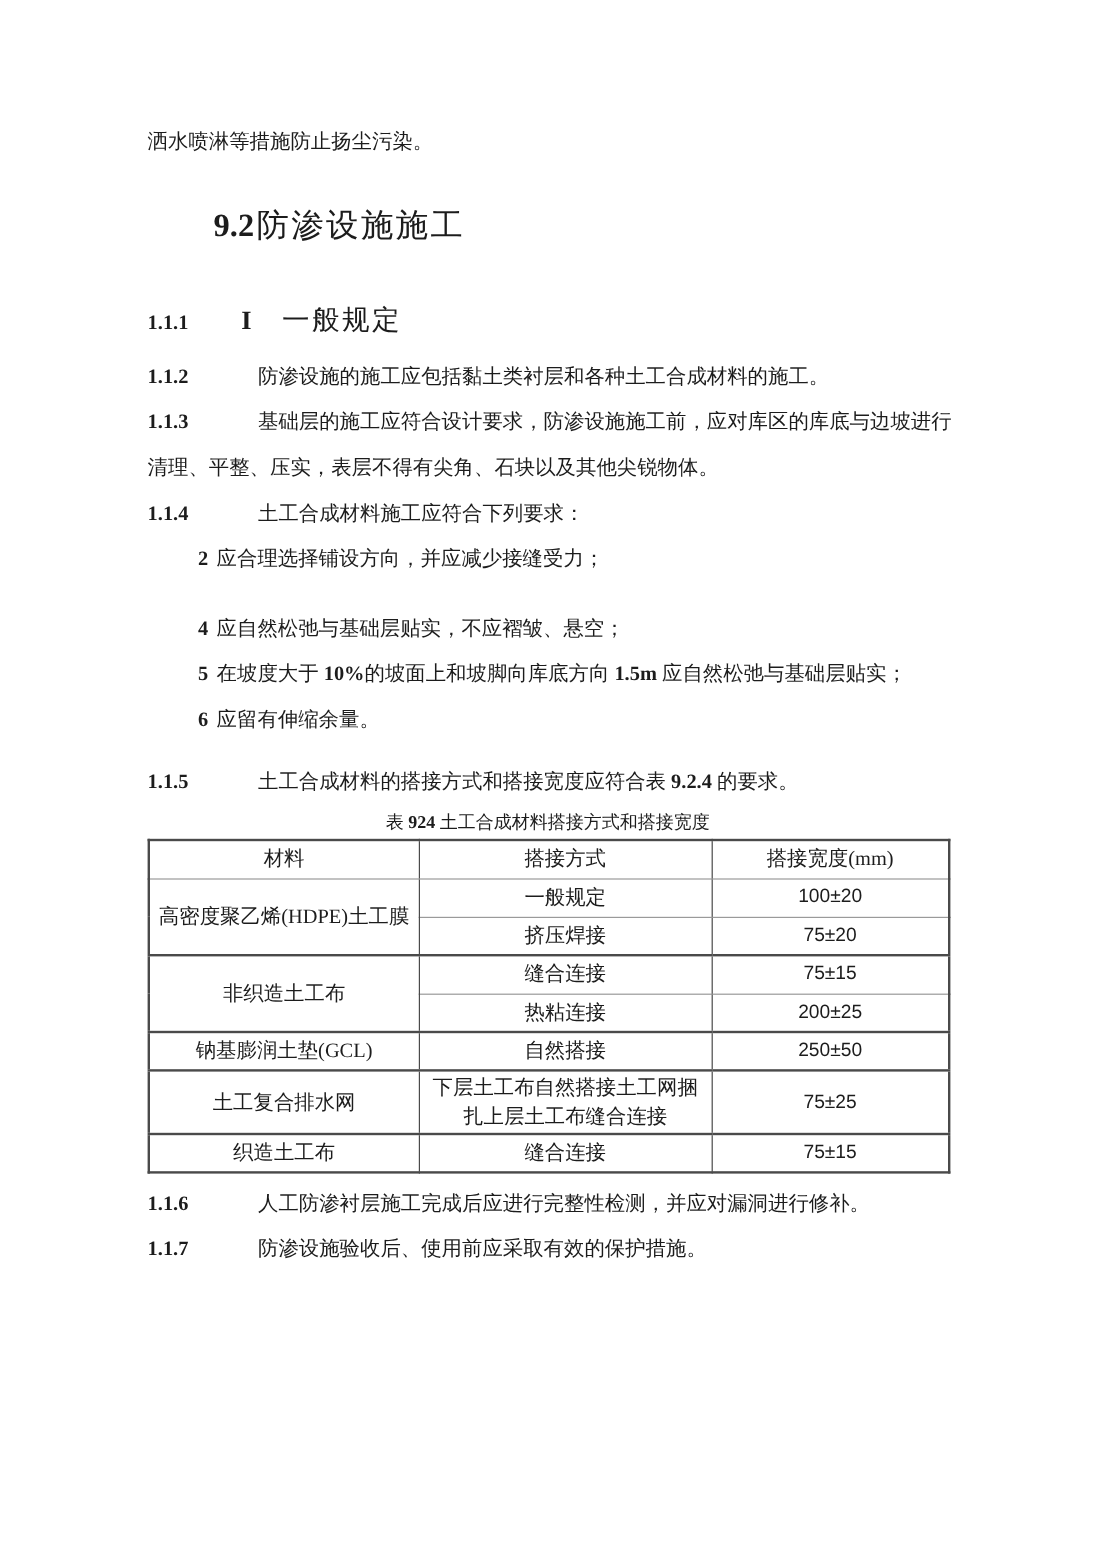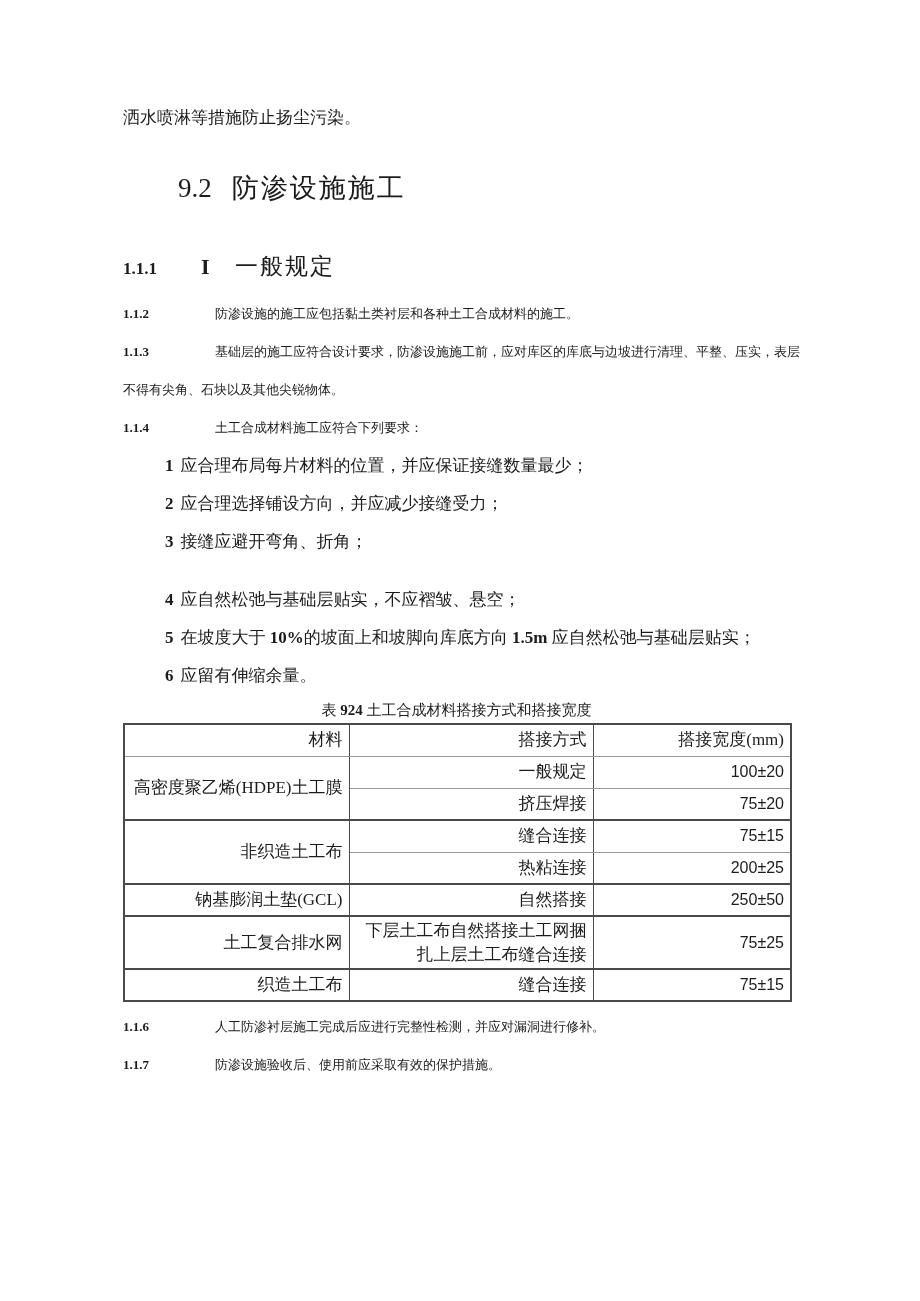--- a/index.html
+++ b/index.html
@@ -17,38 +17,38 @@
   p { margin:0; }
 
   .intro { font-size:17px; line-height:30px; }
 
   .section-heading {
     margin:36px 0 0 55px;
     font-size:27px; line-height:38px;
     letter-spacing:2px;
     white-space:nowrap;
   }
-  .section-heading .h-num { font-weight:normal; letter-spacing:0; margin-right:20px; }
+  .section-heading .h-num { font-weight:bold; letter-spacing:0; margin-right:2px; }
 
   .subsection-heading {
     margin-top:44px;
     font-size:23px; line-height:32px;
     letter-spacing:2px;
     white-space:nowrap;
   }
   .subsection-heading .h3-num {
     font-size:17px; font-weight:bold; letter-spacing:0;
     display:inline-block; width:78px; vertical-align:baseline;
   }
   .subsection-heading .h3-roman {
     font-size:22px; font-weight:bold; letter-spacing:0;
     display:inline-block; width:34px;
   }
 
-  .clause { font-size:13px; line-height:38px; }
+  .clause { font-size:17px; line-height:38px; }
   .clause .cnum { font-weight:bold; display:inline-block; min-width:92px; }
   .c112 { margin-top:10px; }
   .c115 { margin-top:14px; }
   .c116 { margin-top:6px; }
 
   .item { margin-left:42px; font-size:17px; line-height:38px; }
   .item .inum { font-weight:bold; margin-right:7px; }
   .item .bnum { font-weight:bold; }
   .gap-top { margin-top:20px;font-family:Liberation Serif, serif; }
   .bnum { font-weight:bold; }
@@ -66,21 +66,21 @@
     table-layout:fixed;
     width:667px;
     border:2px solid #4a4a4a;
   }
   .lap-table th, .lap-table td {
     border-left:1px solid #4a4a4a;
     border-right:1px solid #4a4a4a;
     border-top:1px solid #9a9a9a;
     border-bottom:1px solid #9a9a9a;
     font-size:17px; font-weight:normal;
-    text-align:right; vertical-align:middle;
+    text-align:center; vertical-align:middle;
     padding:0 6px;
     line-height:24px;
   }
   .lap-table tr { height:32px; }
   .lap-table tr.tall { height:53px; }
   .lap-table tr.gsep th, .lap-table tr.gsep td { border-top:2px solid #4a4a4a; }
   .lap-table .num-cell {
     font-family:"Liberation Sans","DejaVu Sans",sans-serif;
     font-size:16px;
   }
@@ -105,44 +105,41 @@
   </p>
 
   <p class="clause">
     <span class="cnum">1.1.3</span><span>基础层的施工应符合设计要求，防渗设施施工前，应对库区的库底与边坡进行清理、平整、压实，表层不得有尖角、石块以及其他尖锐物体。</span>
   </p>
 
   <p class="clause">
     <span class="cnum">1.1.4</span><span>土工合成材料施工应符合下列要求：</span>
   </p>
 
-  <p class="item">
-    <span class="inum">1</span><span>应合理布局每片材料的位置，并应保证接缝数量最少；</span>
-  </p>
 
   <p class="item">
     <span class="inum">2</span><span>应合理选择铺设方向，并应减少接缝受力；</span>
   </p>
 
-  <p class="item">
-    <span class="inum">3</span><span>接缝应避开弯角、折角；</span>
-  </p>
 
   <p class="item gap-top">
     <span class="inum">4</span><span>应自然松弛与基础层贴实，不应褶皱、悬空；</span>
   </p>
 
   <p class="item">
     <span class="inum">5</span><span>在坡度大于 </span><span class="bnum">10%</span><span>的坡面上和坡脚向库底方向 </span><span class="bnum">1.5m</span><span> 应自然松弛与基础层贴实；</span>
   </p>
 
   <p class="item">
     <span class="inum">6</span><span>应留有伸缩余量。</span>
   </p>
 
+  <p class="clause c115">
+    <span class="cnum">1.1.5</span><span>土工合成材料的搭接方式和搭接宽度应符合表 </span><span class="bnum">9.2.4</span><span> 的要求。</span>
+  </p>
 
   <div class="table-caption">
     <span>表 </span><span class="cap-num">924</span><span> 土工合成材料搭接方式和搭接宽度</span>
   </div>
 
   <table class="lap-table">
     <colgroup>
       <col style="width:225px">
       <col style="width:244px">
       <col style="width:198px">

